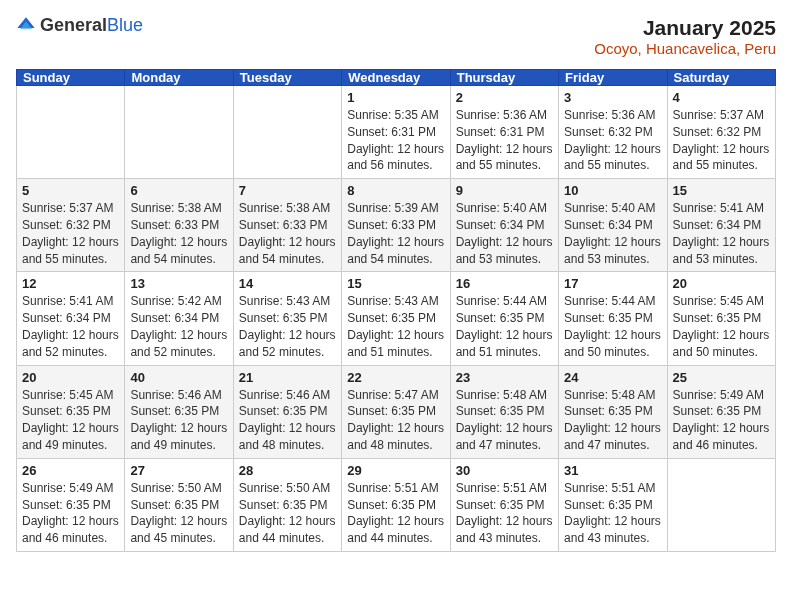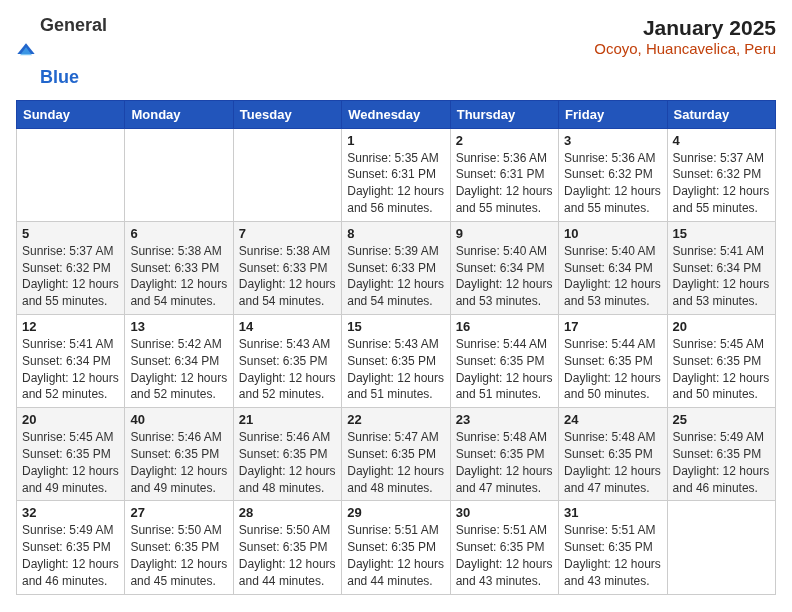--- a/index.html
+++ b/index.html
@@ -18,32 +18,30 @@
       justify-content: space-between;
       align-items: flex-start;
       margin-bottom: 12px;
     }
     .logo {
       display: flex;
       align-items: center;
     }
     .logo-text {
       display: flex;
-      flex-direction: column;
       line-height: 1.1;
-      gap: 32px;
     }
     .logo-general {
       font-size: 18px;
       font-weight: bold;
       color: #333;
     }
     .logo-blue {
       font-size: 18px;
-      font-weight: bold;
+      font-weight: normal;
       color: #2266cc;
     }
     .logo-icon {
       width: 20px;
       height: 20px;
       margin-right: 4px;
     }
     .title-block {
       text-align: right;
     }
@@ -58,21 +56,21 @@
     }
     .calendar {
       width: 100%;
       border-collapse: collapse;
       border: 1px solid #bbb;
     }
     .calendar th {
       background: #2255bb;
       color: #fff;
       text-align: left;
-      padding: 6px 6px;
+      padding: 0 6px;
       font-size: 13px;
       border: 1px solid #1a44aa;
     }
     .calendar td {
       vertical-align: top;
       border: 1px solid #ccc;
       padding: 4px 5px;
       width: calc(100% / 7);
       min-height: 80px;
       background: #fff;
@@ -311,21 +309,21 @@
           <td>
             <span class="day-num">25</span>
             <div class="day-info">Sunrise: 5:49 AM
 Sunset: 6:35 PM
 Daylight: 12 hours
 and 46 minutes.</div>
           </td>
         </tr>
         <tr>
           <td>
-            <span class="day-num">32</span>
+            <span class="day-num">26</span>
             <div class="day-info">Sunrise: 5:49 AM
 Sunset: 6:35 PM
 Daylight: 12 hours
 and 46 minutes.</div>
           </td>
           <td>
             <span class="day-num">27</span>
             <div class="day-info">Sunrise: 5:50 AM
 Sunset: 6:35 PM
 Daylight: 12 hours

